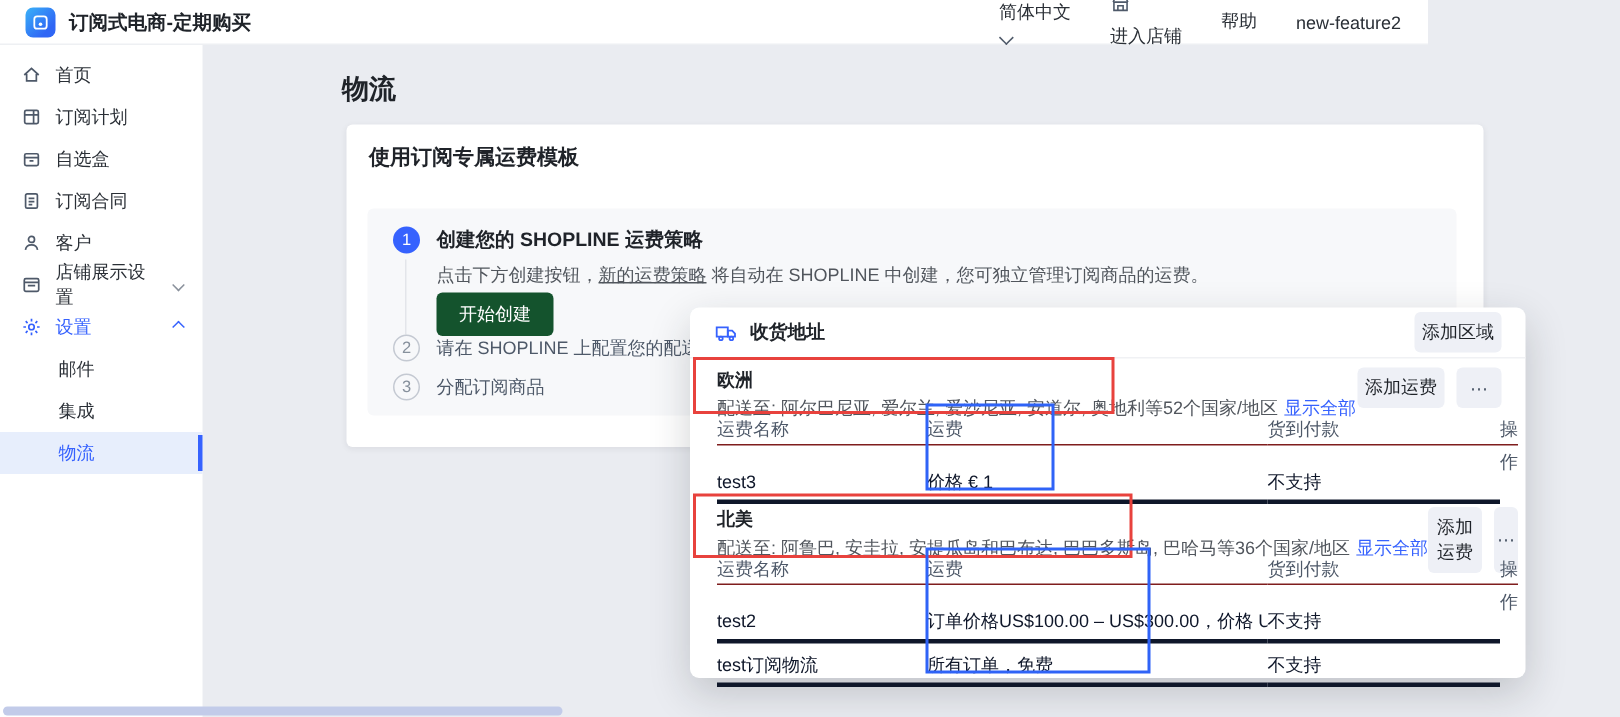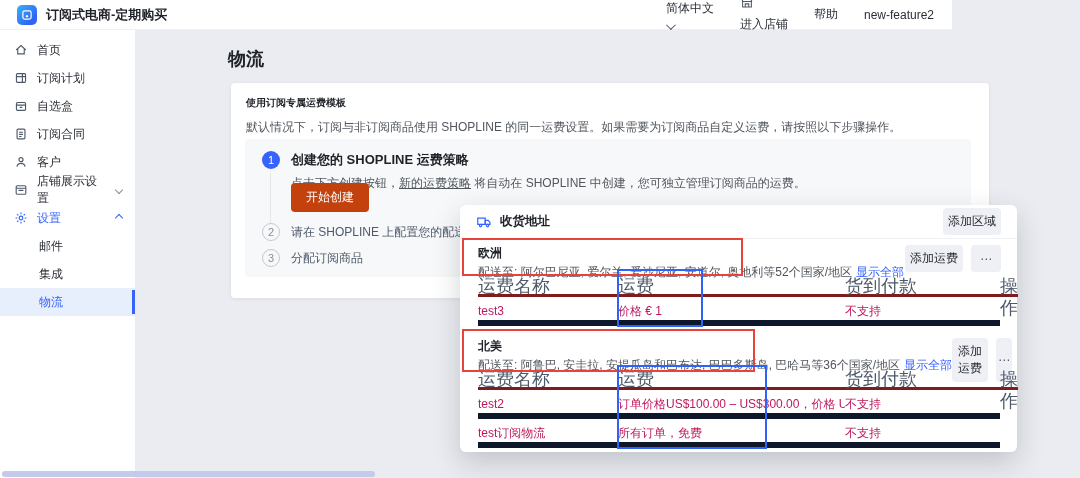--- a/index.html
+++ b/index.html
@@ -35,35 +35,35 @@
   .side-chev { margin-left:auto; margin-right:13px; width:6px; height:6px;
     border-right:1.3px solid #8a919c; border-bottom:1.3px solid #8a919c; }
   .side-chev.down { transform:rotate(45deg); }
   .side-chev.up { transform:rotate(-135deg); border-color:#3662fe; }
 
   
   .page-title { position:absolute; left:228px; top:47px; font-size:18px; font-weight:bold; color:#1f2329; z-index:1; }
 
   .main-card { position:absolute; left:231px; top:83px; width:758px; height:215px; background:#fff;
     border-radius:4px; box-shadow:0 1px 4px rgba(31,35,41,.07); z-index:1; }
-  .card-title { position:absolute; left:15px; top:13px; font-size:10px; font-weight:bold; color:#1f2329; }
+  .card-title { position:absolute; left:15px; top:13px; font-size:14px; font-weight:bold; color:#1f2329; }
   .card-desc { position:absolute; left:15px; top:36px; font-size:12px; color:#51565d; }
 
   .steps-box { position:absolute; left:14px; right:18px; top:56px; height:138px; background:#f7f8fa; border-radius:4px; }
   .connector { position:absolute; left:25px; top:34px; width:1px; height:50px; background:#e3e5ea; }
   .step-row { position:absolute; left:17px; display:flex; align-items:center; gap:11px; }
   .step-circle { width:18px; height:18px; border-radius:50%; display:flex; align-items:center; justify-content:center;
     font-size:11px; flex:0 0 18px; }
   .step-circle.filled { background:#3662fe; color:#fff; }
   .step-circle.hollow { border:1px solid #c4c9d2; color:#86909c; background:transparent; }
   .step1-title { font-size:13px; font-weight:bold; color:#1f2329; }
   .step-gray { font-size:12px; color:#4e5969; }
   .step1-desc { position:absolute; left:46px; top:36px; font-size:12px; color:#51565d;text-align:center; }
   .step1-desc .u { text-decoration:underline; cursor:pointer; }
-  .btn-primary { position:absolute; left:46px; top:44px; background:#c2410c; color:#fff; border:none; border-radius:4px;
+  .btn-primary { position:absolute; left:46px; top:56px; background:#14532d; color:#fff; border:none; border-radius:4px;
     font-size:12px; padding:6px 15px; cursor:pointer; font-family:inherit; }
 
   
   .panel { position:absolute; left:460px; top:205px; width:557px; height:247px; background:#fff; border-radius:6px;
     box-shadow:0 10px 28px rgba(31,35,41,.20); z-index:4; }
   .panel-header { height:34px; display:flex; align-items:center; padding:0 16px; border-bottom:1px solid #f0f1f4; }
   .panel-header .ttl { margin-left:8px; font-size:12.5px; font-weight:bold; color:#1f2329; }
   .btn-light { background:#eef0f6; border:none; border-radius:4px; color:#1f2329; font-size:12px; padding:5px 5px;
     cursor:pointer; font-family:inherit; }
   .btn-more { background:#eef0f6; border:none; border-radius:4px; color:#4e5969; font-size:12px; width:30px; padding:5px 0;
@@ -71,24 +71,24 @@
   .ml-auto { margin-left:auto; }
 
   .region-head { display:flex; align-items:flex-start; padding:6px 16px 2px 18px; height:36px; }
   .region-info .r-name { font-size:12px; font-weight:bold; color:#1f2329; }
   .region-info .r-ships { font-size:12px; color:#51565d; margin-top:2px; white-space:nowrap; }
   .link { color:#3662fe; cursor:pointer; margin-left:4px; }
   .region-btns { margin-left:auto; display:flex; gap:8px; }
 
   .grid-table { display:grid; grid-template-columns:140px 227px 155px 1fr; padding:0 18px; align-items:center; }
   .gt-head { height:22px; }
-  .gt-head > div { font-size:18px; color:#4e5969; border-bottom:3px solid #7f1d1d; height:22px; line-height:22px; }
+  .gt-head > div { font-size:12px; color:#4e5969; border-bottom:1px solid #7f1d1d; height:22px; line-height:22px; }
   .gt-row { height:29px; }
-  .gt-row > div { font-size:12px; color:#be185d; border-bottom:6px solid #0f172a; height:29px; line-height:29px;
-    white-space:nowrap; overflow:hidden; }
+  .gt-row > div { font-size:12px; color:#0f172a; border-bottom:3px solid #0f172a; height:29px; line-height:29px;
+    white-space:nowrap; overflow:hidden;margin-top:10px; }
   .actions { display:flex; align-items:center; gap:11px; }
   .actions .aic { cursor:pointer; display:flex; align-items:center; }
 
   .spacer8 { height:6px; }
 
   
   .anno { position:absolute; pointer-events:none; z-index:9; }
   .anno.red { border:2px solid #e8423d; }
   .anno.blue { border:2px solid #2f63f7; }
   .red1 { left:2px; top:33px; width:281px; height:38px; }
@@ -207,21 +207,20 @@
   </div>
   <div class="side-item side-sub selected">
     <span>物流</span>
   </div>
 </div>
 
 <div class="page-title">物流</div>
 
 <div class="main-card">
   <div class="card-title">使用订阅专属运费模板</div>
-  <div class="card-desc">默认情况下，订阅与非订阅商品使用 SHOPLINE 的同一运费设置。如果需要为订阅商品自定义运费，请按照以下步骤操作。</div>
 
   <div class="steps-box">
     <div class="connector"></div>
 
     <div class="step-row" style="top:12px;">
       <span class="step-circle filled">1</span>
       <span class="step1-title">创建您的 SHOPLINE 运费策略</span>
     </div>
     <div class="step1-desc">
       <span>点击下方创建按钮，</span><span class="u">新的运费策略</span><span> 将自动在 SHOPLINE 中创建，您可独立管理订阅商品的运费。</span>

